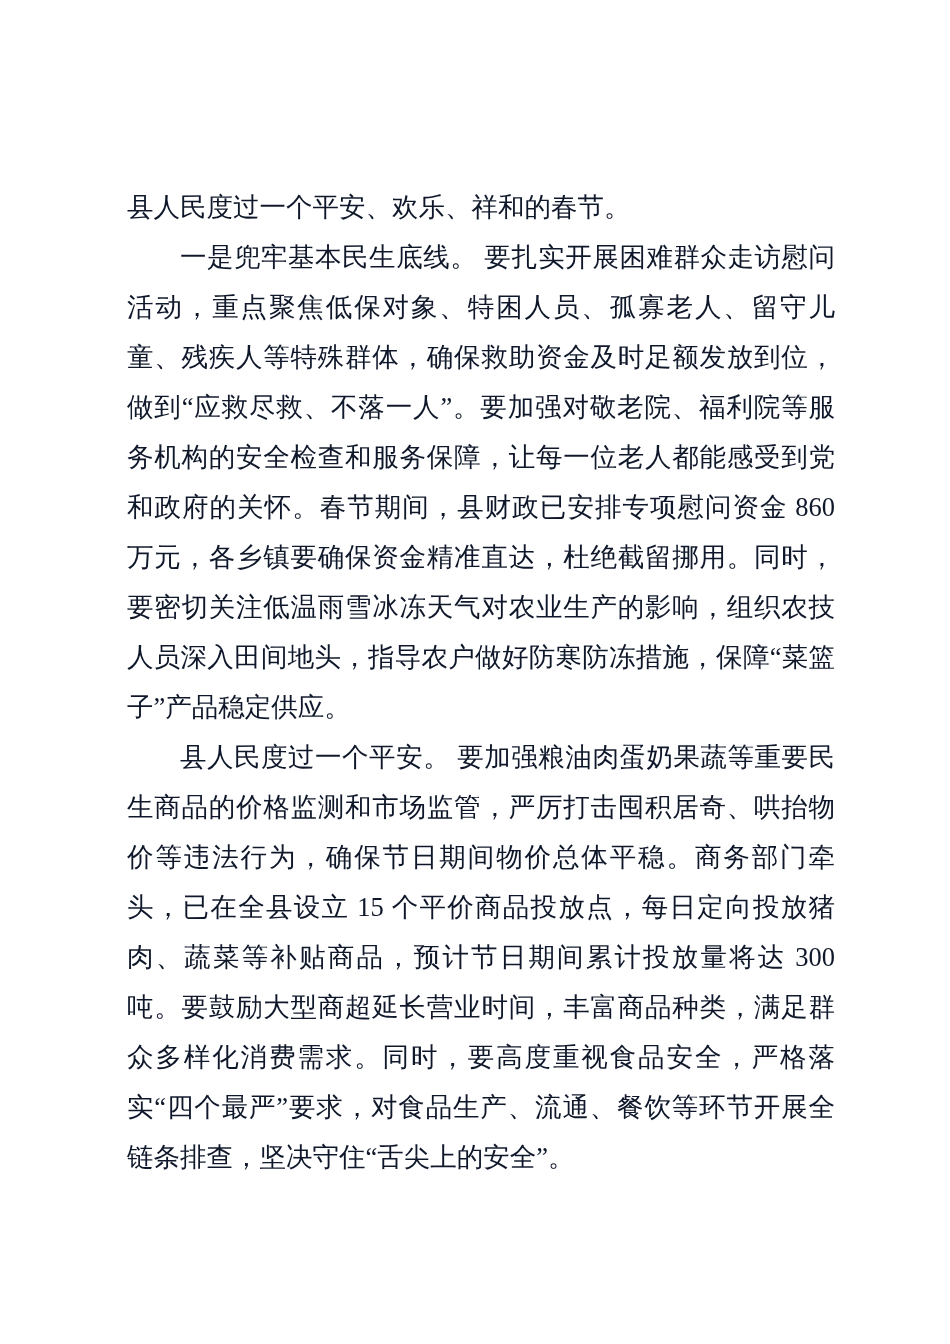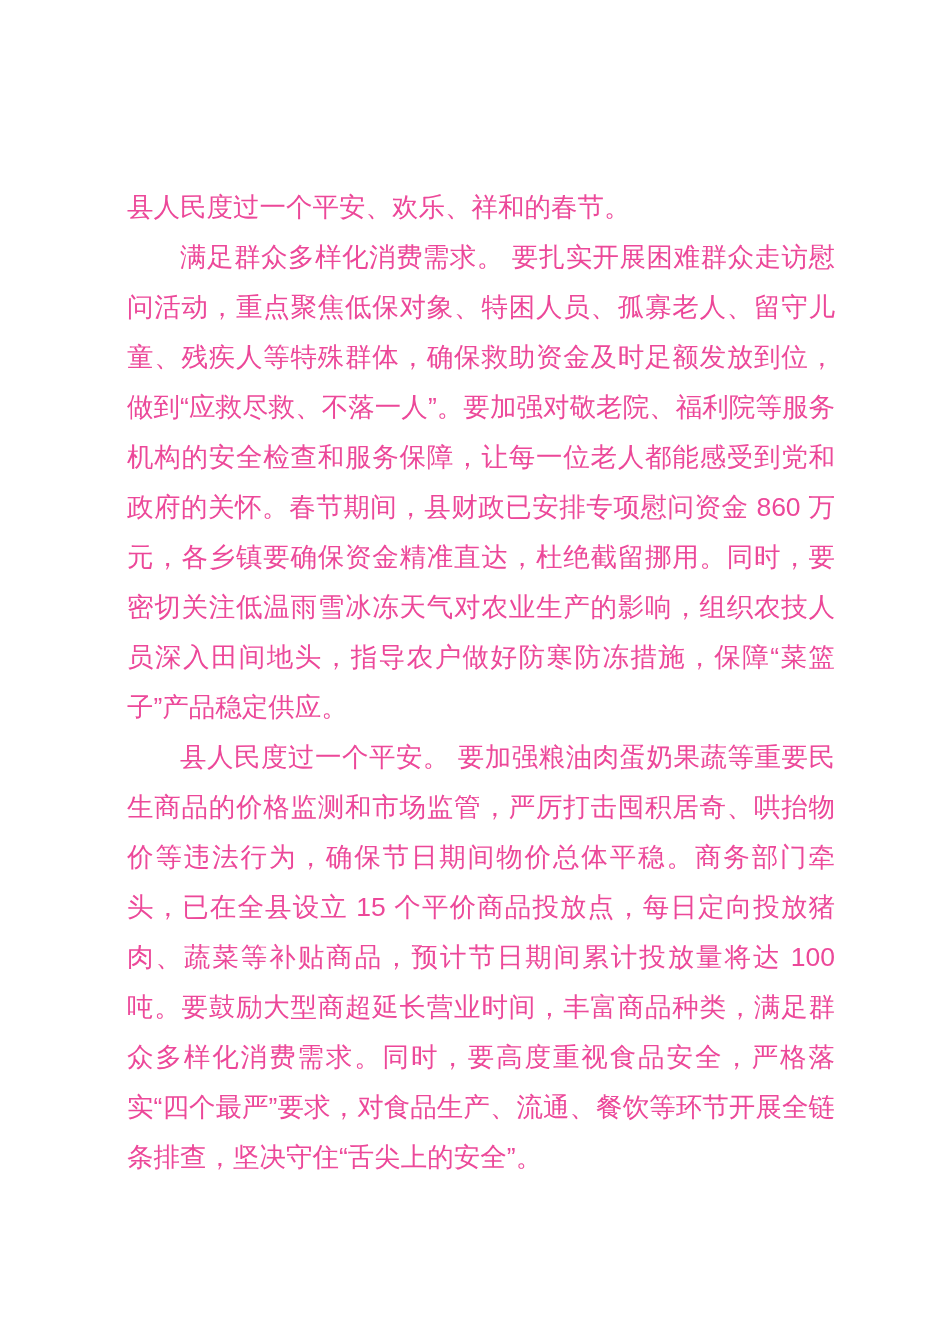--- a/index.html
+++ b/index.html
@@ -2,37 +2,37 @@
 <html><head>
 <meta charset="utf-8">
 <style>
   html, body { margin: 0; padding: 0; background: #ffffff; }
   body { width: 950px; height: 1344px; overflow: hidden; position: relative; }
   .page {
     position: absolute;
     left: 127px;
     top: 182px;
     width: 708px;
-    font-family: Liberation Sans, sans-serif;
+    font-family: Liberation Serif, serif;
     font-size: 26.5px;
     line-height: 50px;
-    color: #ec4899;
+    color: #0f172a;
     text-align: justify;
     text-justify: inter-character;
   }
   .para { margin: 0; padding: 0; word-break: break-all; }
   .indent { text-indent: 53px; }
   .lead { }
 </style>
 </head>
 <body>
 
 <div class="page">
   <p class="para">
     <span>县人民度过一个平安、欢乐、祥和的春节。</span>
   </p>
   <p class="para indent">
-    <span class="lead">满足群众多样化消费需求。</span><span> 要扎实开展困难群众走访慰问活动，重点聚焦低保对象、特困人员、孤寡老人、留守儿童、残疾人等特殊群体，确保救助资金及时足额发放到位，做到“应救尽救、不落一人”。要加强对敬老院、福利院等服务机构的安全检查和服务保障，让每一位老人都能感受到党和政府的关怀。春节期间，县财政已安排专项慰问资金 860 万元，各乡镇要确保资金精准直达，杜绝截留挪用。同时，要密切关注低温雨雪冰冻天气对农业生产的影响，组织农技人员深入田间地头，指导农户做好防寒防冻措施，保障“菜篮子”产品稳定供应。</span>
+    <span class="lead">一是兜牢基本民生底线。</span><span> 要扎实开展困难群众走访慰问活动，重点聚焦低保对象、特困人员、孤寡老人、留守儿童、残疾人等特殊群体，确保救助资金及时足额发放到位，做到“应救尽救、不落一人”。要加强对敬老院、福利院等服务机构的安全检查和服务保障，让每一位老人都能感受到党和政府的关怀。春节期间，县财政已安排专项慰问资金 860 万元，各乡镇要确保资金精准直达，杜绝截留挪用。同时，要密切关注低温雨雪冰冻天气对农业生产的影响，组织农技人员深入田间地头，指导农户做好防寒防冻措施，保障“菜篮子”产品稳定供应。</span>
   </p>
   <p class="para indent">
-    <span class="lead">县人民度过一个平安。</span><span> 要加强粮油肉蛋奶果蔬等重要民生商品的价格监测和市场监管，严厉打击囤积居奇、哄抬物价等违法行为，确保节日期间物价总体平稳。商务部门牵头，已在全县设立 15 个平价商品投放点，每日定向投放猪肉、蔬菜等补贴商品，预计节日期间累计投放量将达 100 吨。要鼓励大型商超延长营业时间，丰富商品种类，满足群众多样化消费需求。同时，要高度重视食品安全，严格落实“四个最严”要求，对食品生产、流通、餐饮等环节开展全链条排查，坚决守住“舌尖上的安全”。</span>
+    <span class="lead">县人民度过一个平安。</span><span> 要加强粮油肉蛋奶果蔬等重要民生商品的价格监测和市场监管，严厉打击囤积居奇、哄抬物价等违法行为，确保节日期间物价总体平稳。商务部门牵头，已在全县设立 15 个平价商品投放点，每日定向投放猪肉、蔬菜等补贴商品，预计节日期间累计投放量将达 300 吨。要鼓励大型商超延长营业时间，丰富商品种类，满足群众多样化消费需求。同时，要高度重视食品安全，严格落实“四个最严”要求，对食品生产、流通、餐饮等环节开展全链条排查，坚决守住“舌尖上的安全”。</span>
   </p>
 </div>
 
 </body></html>

